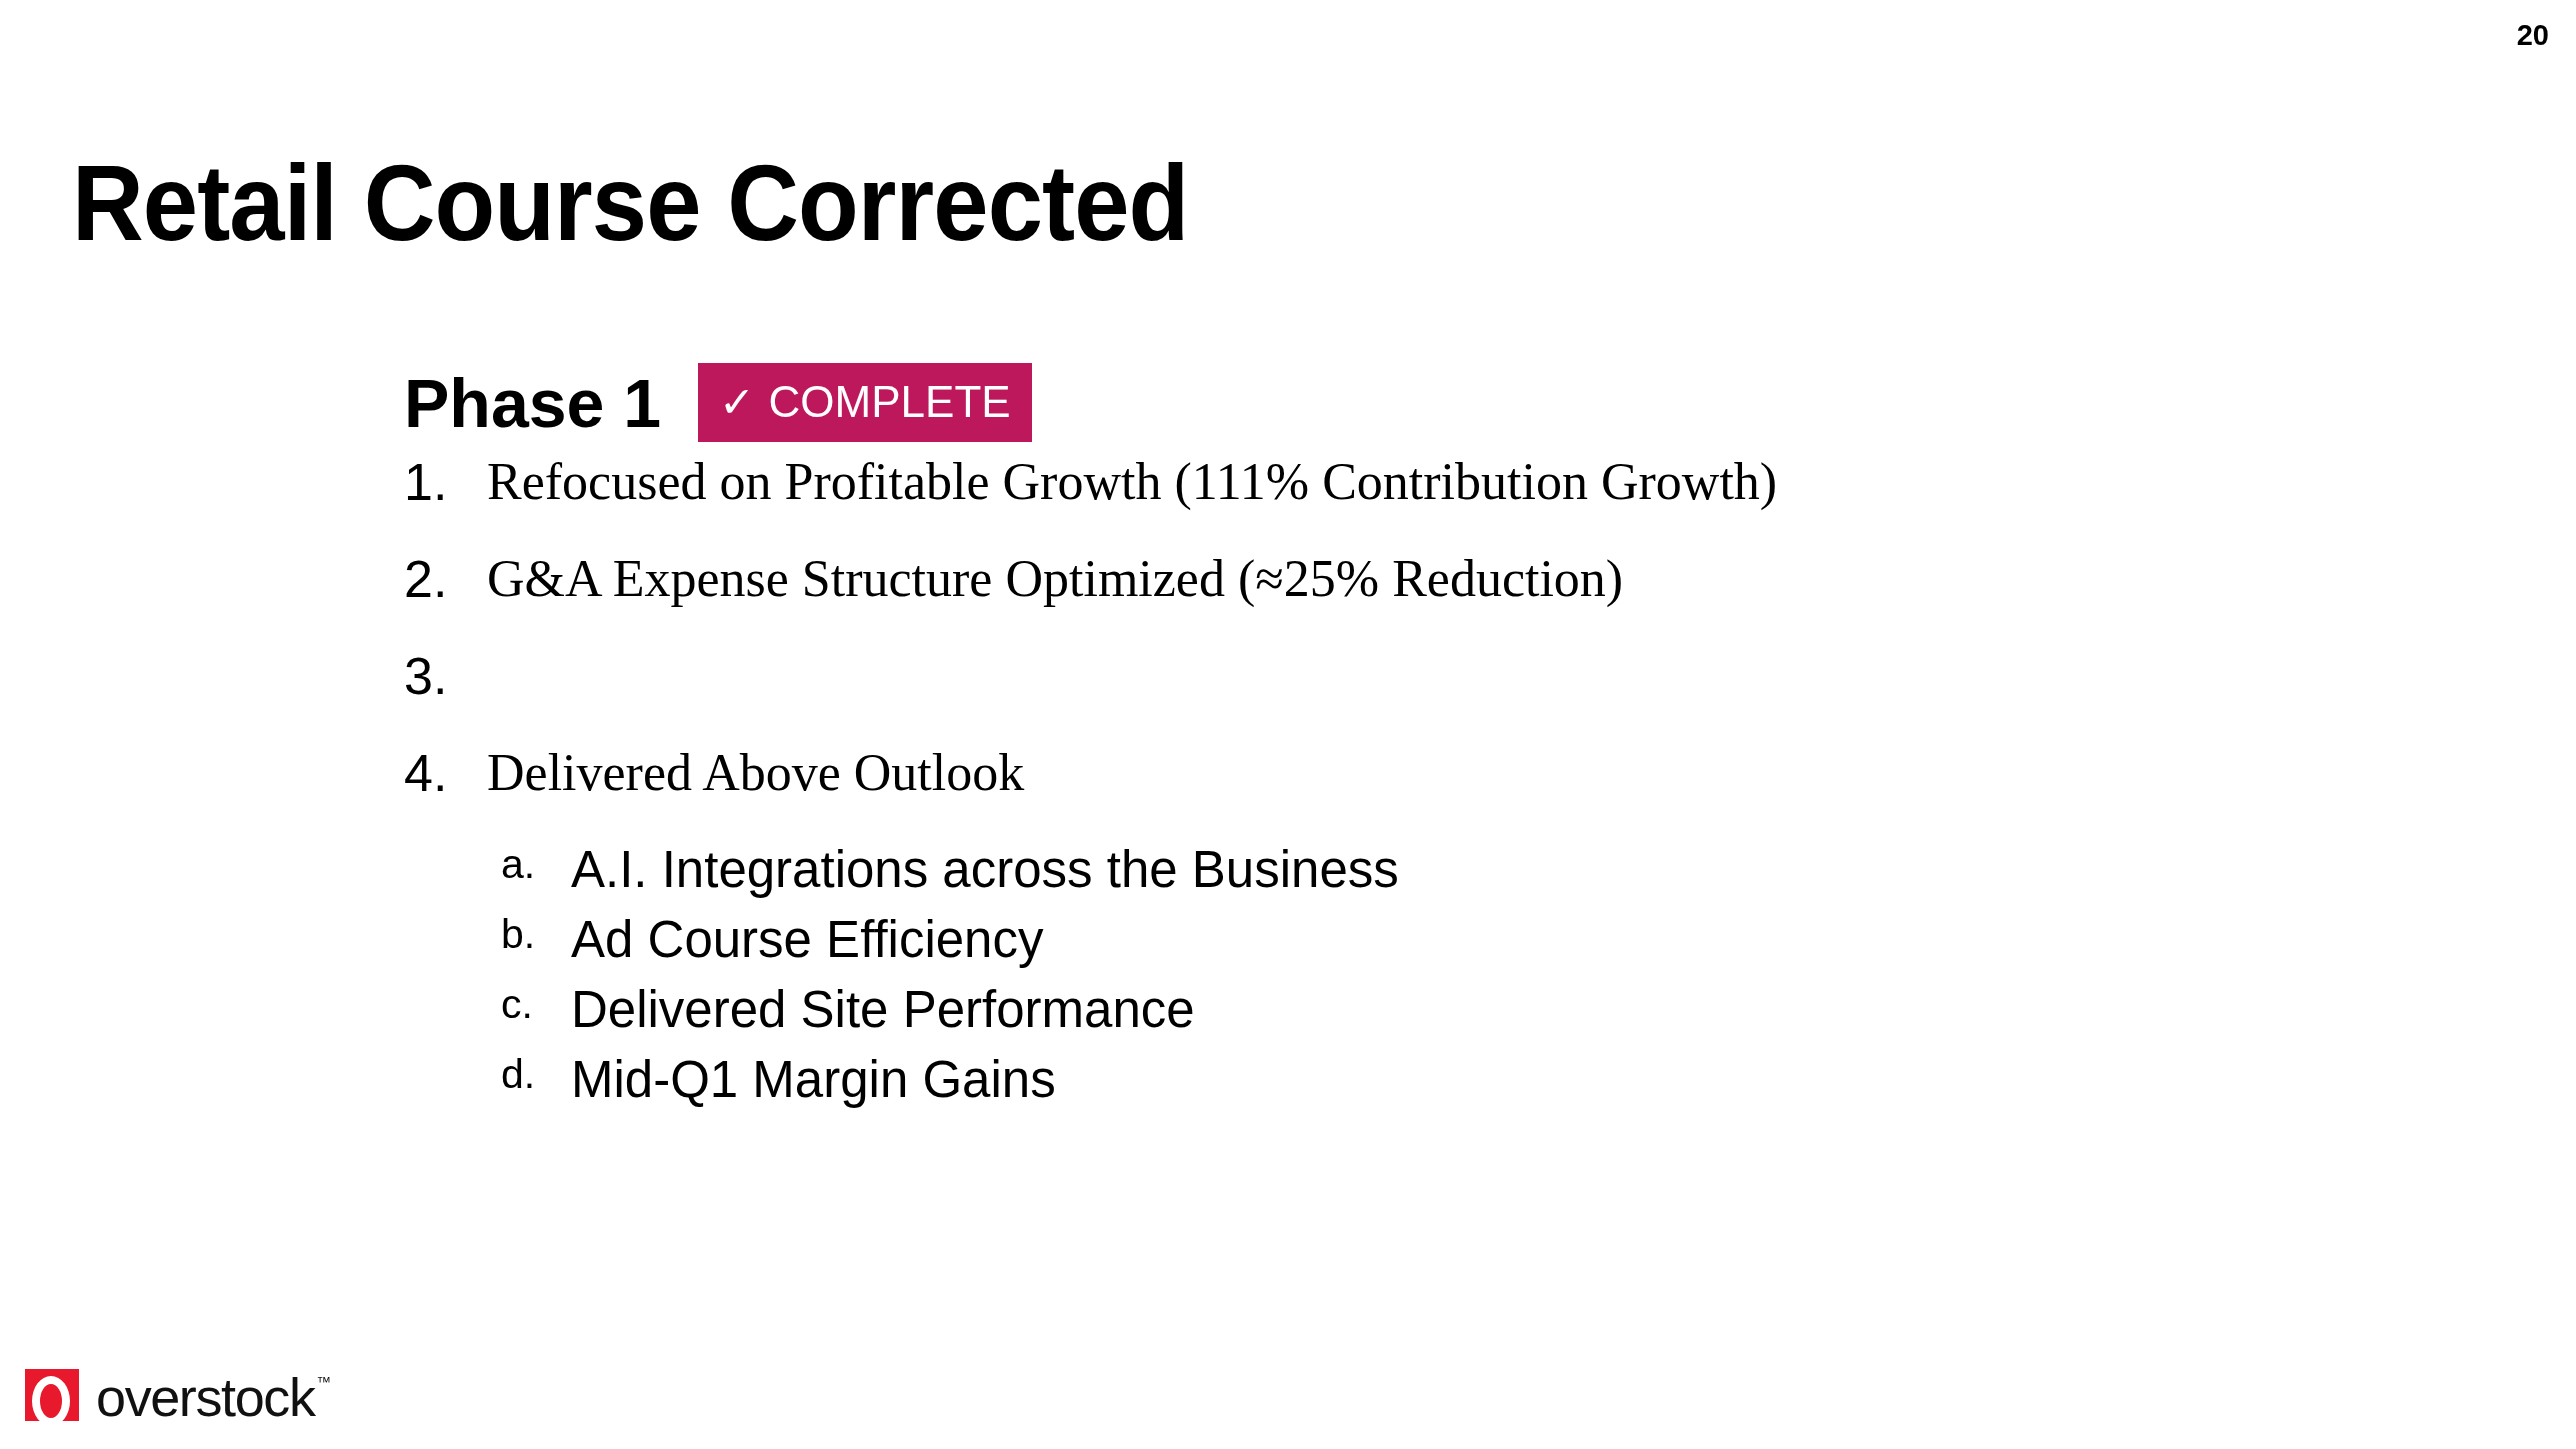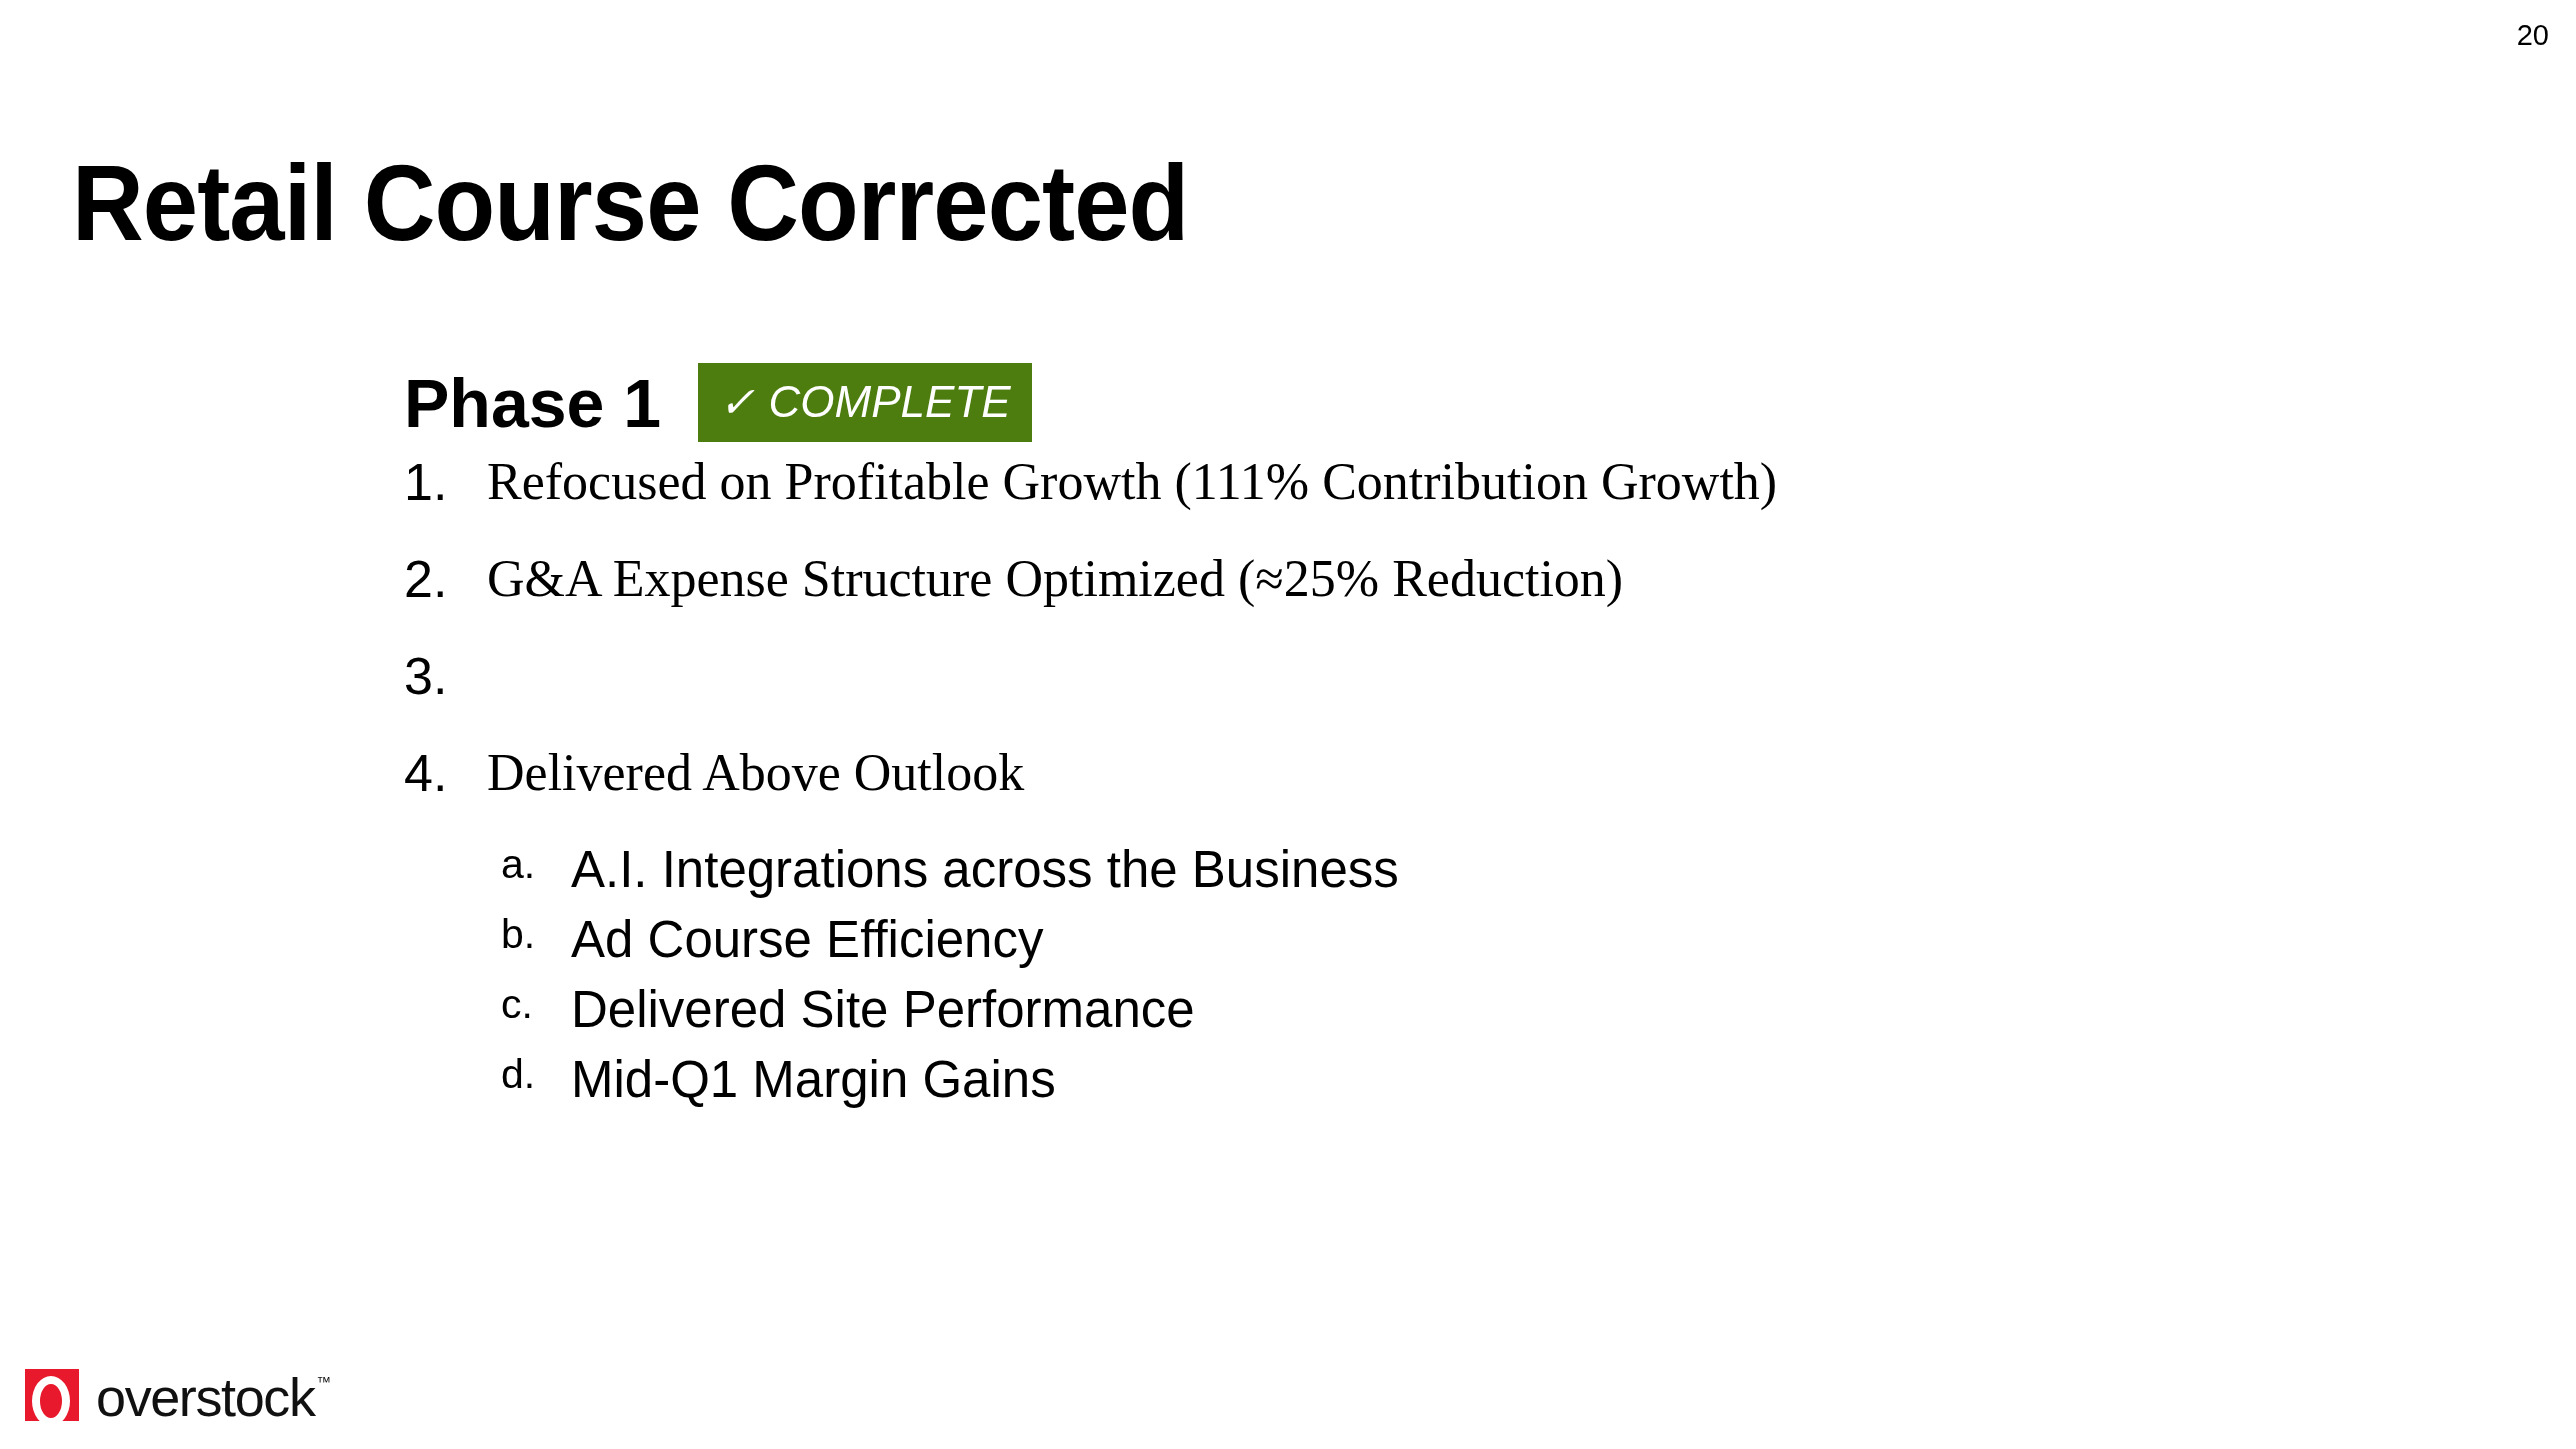--- a/index.html
+++ b/index.html
@@ -20,20 +20,21 @@
 
   
   .page-number {
     position: absolute;
     top: 21px;
     right: 27px;
     font-size: 29px;
     line-height: 1;
     color: #000000;
     font-family: "Liberation Sans", sans-serif;
+    font-weight: bold;
   }
 
   
   .slide-title {
     position: absolute;
     left: 72px;
     top: 77px;
     font-size: 108px;
     font-weight: bold;
     line-height: 1;
@@ -62,29 +63,28 @@
   .phase-label {
     font-size: 68px;
     font-weight: bold;
     color: #000000;
     line-height: 1;
     white-space: nowrap;
     font-family: "Liberation Sans", sans-serif;
   }
   .status-badge {
     margin-left: 37px;
-    background: #4d7c0f;
+    background: #be185d;
     color: #ffffff;
     font-size: 44px;
     line-height: 1;
     padding: 16.4px 21px 18.4px 21px;
     white-space: nowrap;
     font-family: "Liberation Sans", sans-serif;
     display: inline-block;
-    font-style: italic;
   }
   .badge-check {
     margin-right: 13.5px;
     font-size: 43px;
   }
 
   
   .num-list {
     margin: 0;
     padding: 0;

